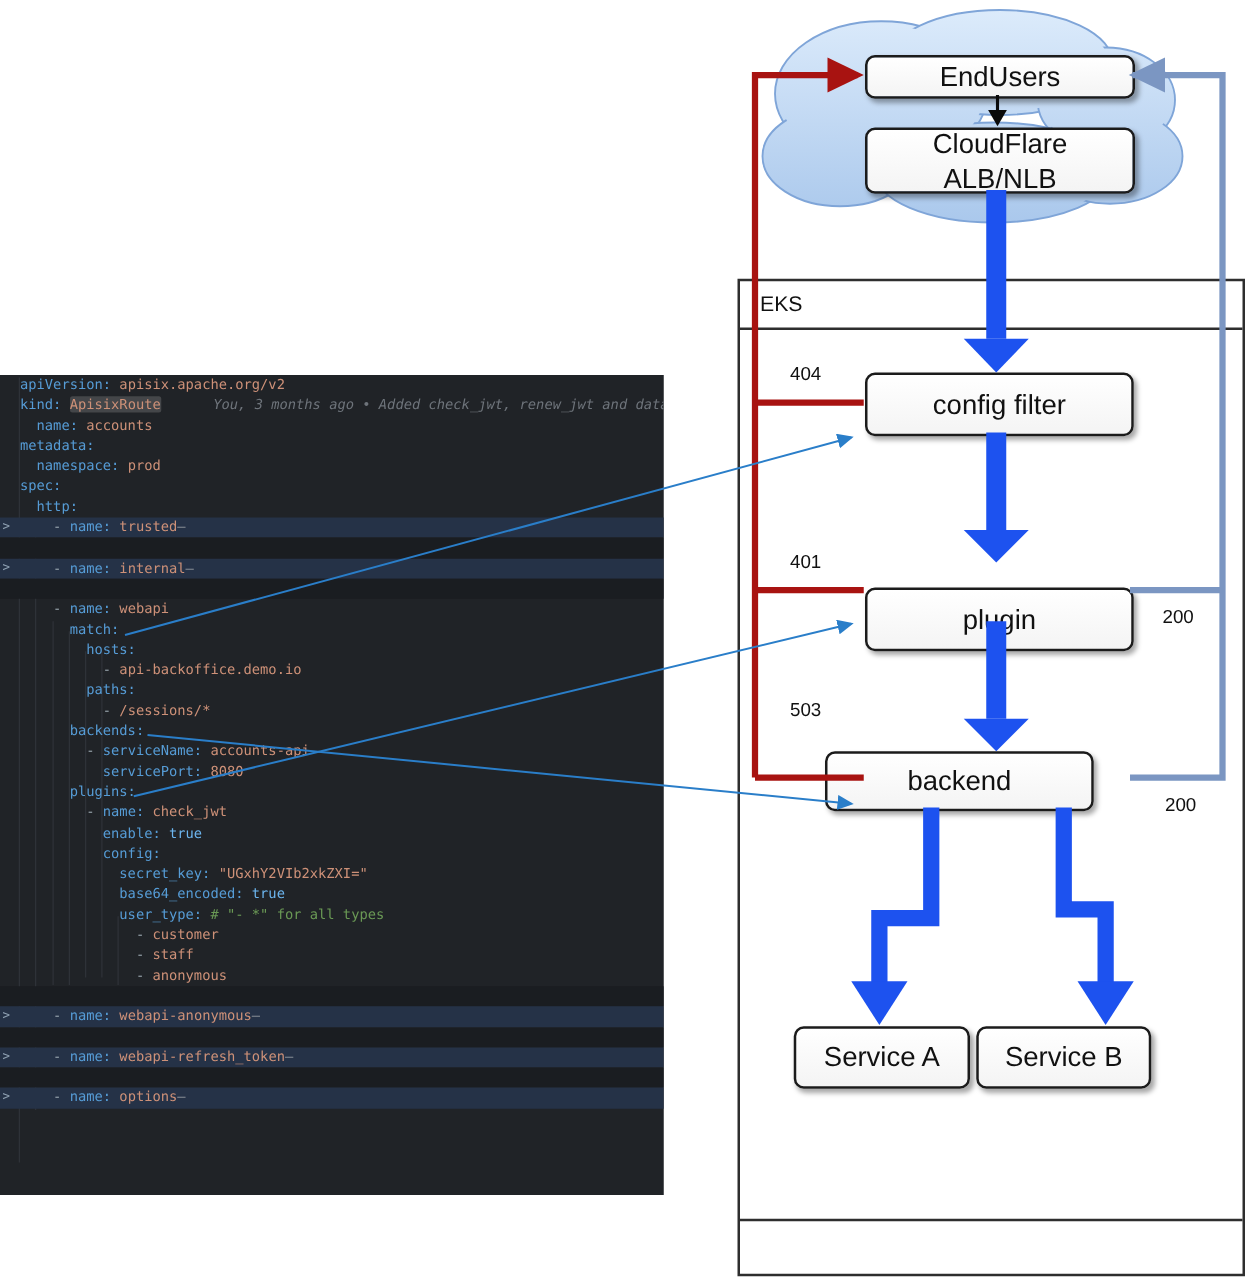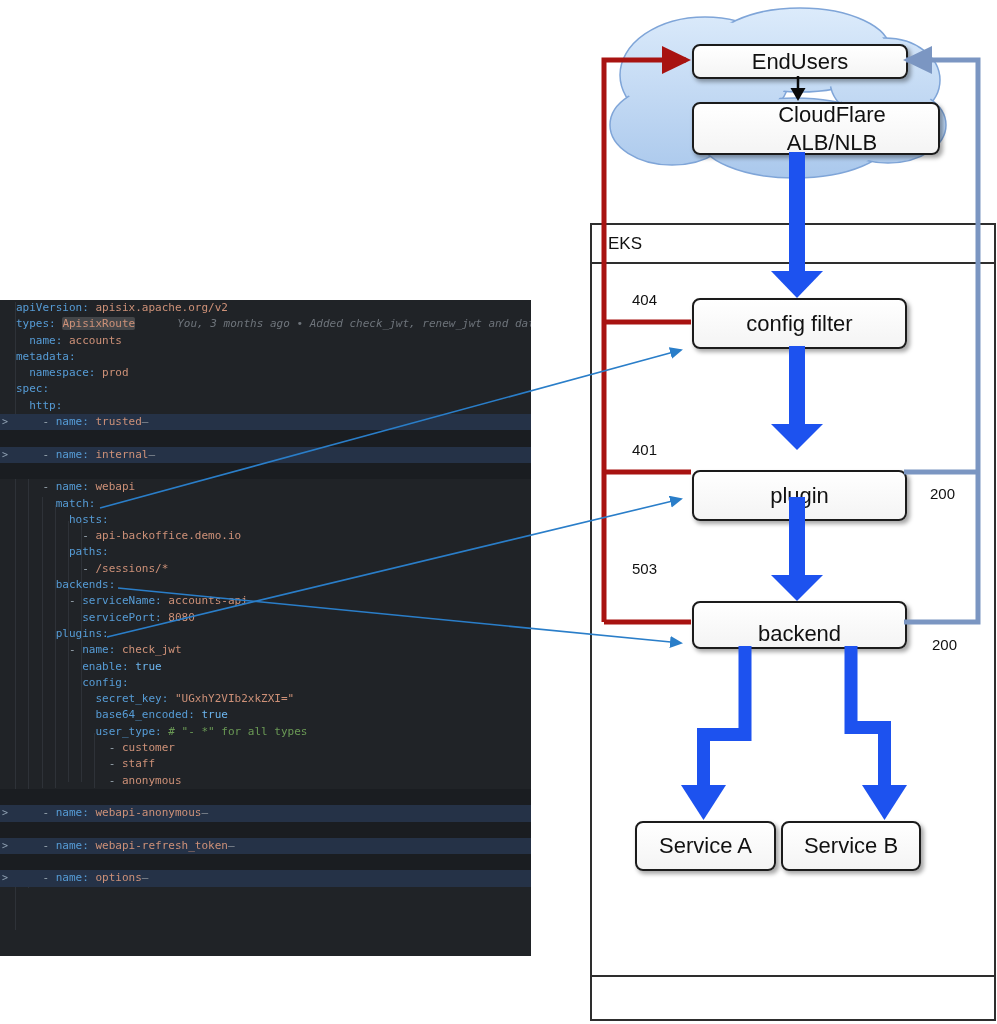--- a/index.html
+++ b/index.html
@@ -79,31 +79,31 @@
 
   <div class="eks">
     <div class="eks-hline" style="top:37px;"></div>
     <div class="eks-hline" style="top:750px;"></div>
     <div class="eks-label">EKS</div>
   </div>
 
   <div class="node" style="left:692px;top:44px;width:212px;height:31px;">
     <span>EndUsers</span>
   </div>
-  <div class="node" style="left:692px;top:102px;width:212px;height:49px;line-height:1.25;padding-left:32px;">
+  <div class="node" style="left:692px;top:102px;width:212px;height:49px;line-height:1.25;">
     <span>CloudFlare</span>
     <span>ALB/NLB</span>
   </div>
   <div class="node" style="left:692px;top:298px;width:211px;height:47px;">
     <span>config filter</span>
   </div>
   <div class="node" style="left:692px;top:449px;width:211px;height:47px;margin-top:21px;">
     <span>plugin</span>
   </div>
-  <div class="node" style="left:692px;top:601px;width:211px;height:44px;justify-content:flex-end;">
+  <div class="node" style="left:660px;top:601px;width:211px;height:44px;">
     <span>backend</span>
   </div>
   <div class="node" style="left:635px;top:821px;width:137px;height:46px;">
     <span>Service A</span>
   </div>
   <div class="node" style="left:781px;top:821px;width:136px;height:46px;justify-content:center;">
     <span>Service B</span>
   </div>
 
   <div class="status" style="left:632px;top:291px;">404</div>
@@ -115,21 +115,21 @@
   <div id="editor">
     <div class="guide" style="left:15px;top:2px;height:628px;"></div>
     <div class="guide" style="left:28px;top:116px;height:472px;"></div>
     <div class="guide" style="left:42px;top:197px;height:291px;"></div>
     <div class="guide" style="left:55px;top:205px;height:283px;"></div>
     <div class="guide" style="left:68px;top:221px;height:261px;"></div>
     <div class="guide" style="left:81px;top:221px;height:261px;"></div>
     <div class="guide" style="left:94px;top:433px;height:55px;"></div>
     <div id="code-lines">
         <div class="cl"><span class="tk-key">apiVersion:</span><span class="tk-str"> apisix.apache.org/v2</span></div>
-        <div class="cl"><span class="tk-key">types:</span><span class="tk-pl"> </span><span class="tk-hl">ApisixRoute</span><span class="blame">You, 3 months ago • Added check_jwt, renew_jwt and data-</span></div>
+        <div class="cl"><span class="tk-key">kind:</span><span class="tk-pl"> </span><span class="tk-hl">ApisixRoute</span><span class="blame">You, 3 months ago • Added check_jwt, renew_jwt and data-</span></div>
         <div class="cl"><span class="tk-key">  name:</span><span class="tk-str"> accounts</span></div>
         <div class="cl"><span class="tk-key">metadata:</span></div>
         <div class="cl"><span class="tk-key">  namespace:</span><span class="tk-str"> prod</span></div>
         <div class="cl"><span class="tk-key">spec:</span></div>
         <div class="cl"><span class="tk-key">  http:</span></div>
         <div class="cl folded"><span class="chev">&gt;</span><span class="tk-dash">    - </span><span class="tk-key">name:</span><span class="tk-str"> trusted</span><span class="tk-fold">—</span></div>
         <div class="cl dim"></div>
         <div class="cl folded"><span class="chev">&gt;</span><span class="tk-dash">    - </span><span class="tk-key">name:</span><span class="tk-str"> internal</span><span class="tk-fold">—</span></div>
         <div class="cl dim"></div>
         <div class="cl"><span class="tk-dash">    - </span><span class="tk-key">name:</span><span class="tk-str"> webapi</span></div>

